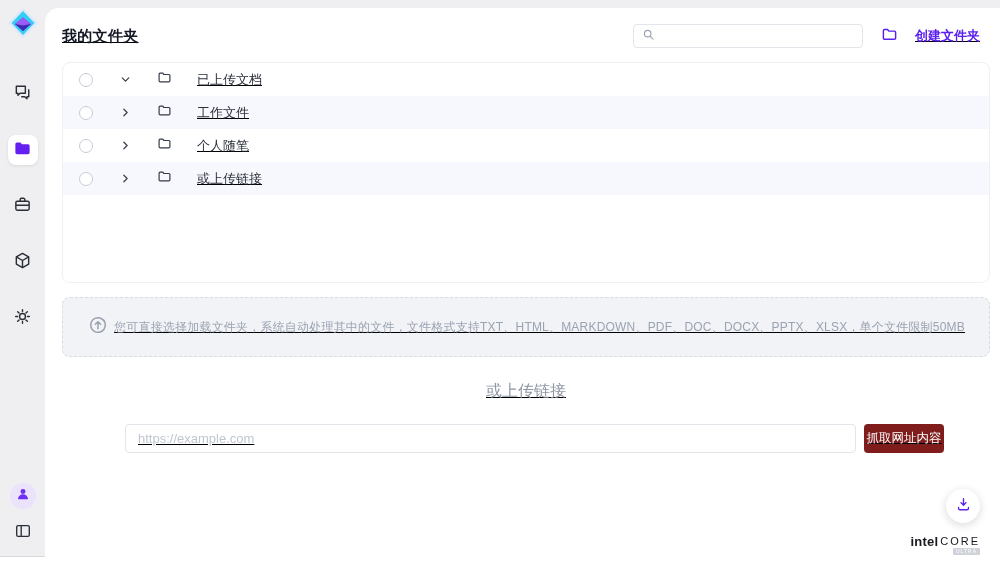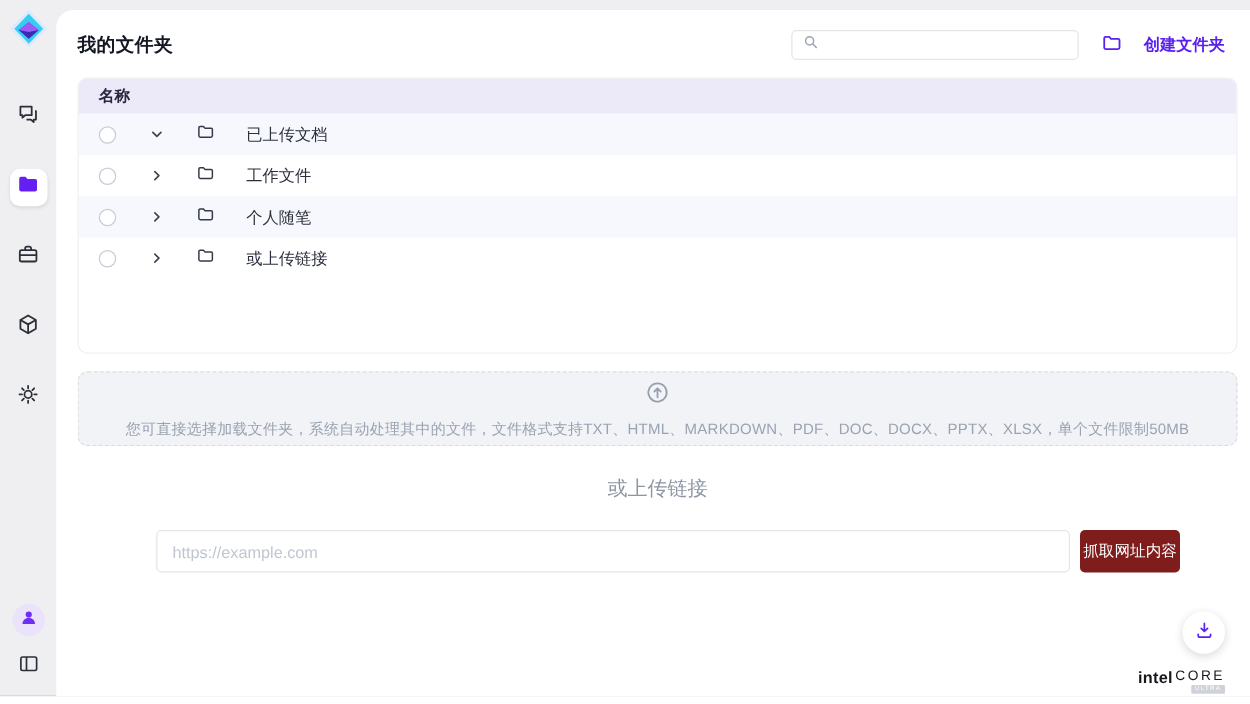--- a/index.html
+++ b/index.html
@@ -17,21 +17,21 @@
     border-radius:8px; cursor:pointer; }
   .nav-btn.active { background:#fff; box-shadow:0 1px 3px rgba(20,20,40,.10); }
   .side-bottom { position:absolute; bottom:18px; left:0; width:45px;
     display:flex; flex-direction:column; align-items:center; gap:12px; }
   .avatar-circle { width:26px; height:26px; border-radius:50%; background:#eae3fb;
     display:flex; align-items:center; justify-content:center; }
 
   
   .main { position:absolute; left:45px; top:8px; right:0; bottom:6px; background:#fff;
     border-top-left-radius:14px; }
-  .content { padding:14px 10px 0 17px; height:100%; position:relative; }
+  .content { padding:14px 10px 0 17px; height:100%; position:relative;text-decoration:underline; }
 
   .header-row { display:flex; align-items:center; height:28px; }
   .page-title { font-size:15px; font-weight:700; color:#141824; letter-spacing:.3px; }
   .header-spacer { flex:1; }
   .search-box { width:230px; height:24px; border:1px solid #e3e5ea; border-radius:4px;
     display:flex; align-items:center; padding:0 8px; background:#fff; }
   .search-box input { border:none; outline:none; flex:1; font-size:12px; color:#333;
     margin-left:6px; background:transparent; font-family:inherit; }
   .create-folder { margin-left:18px; margin-right:10px; display:flex; align-items:center; gap:17px;
     cursor:pointer; background:none; border:none; font-family:inherit; }
@@ -44,27 +44,27 @@
     padding-left:16px; font-size:12.5px; font-weight:700; color:#2a2540; }
   .row { height:33px; display:flex; align-items:center; padding-left:16px; gap:25px; cursor:pointer; }
   .row:nth-child(even) { background:#f7f8fd; }
   .chk { width:14px; height:14px; border:1px solid #c8ccd6; border-radius:50%; background:#fff; flex:none; }
   .chev { width:14px; height:14px; display:flex; align-items:center; justify-content:center; flex:none; }
   .row.expanded .chev svg { transform:rotate(90deg); }
   .row-label { font-size:13px; color:#2b303c; }
 
   
   .dropzone { margin-top:14px; height:60px; background:#f2f3f6; border:1px dashed #d8dbe2;
-    border-radius:8px; display:flex; flex-direction:column; align-items:center;
+    border-radius:8px; display:flex; flex-direction:row; align-items:center;
     justify-content:center; gap:5px; cursor:pointer; }
   .drop-hint { font-size:12px; color:#9aa3b2; letter-spacing:.2px; }
 
   .divider-label { margin-top:24px; text-align:center; font-size:16px; color:#8e96a3; }
 
-  .url-row { display:flex; gap:8px; margin:22px 46px 0 63px; height:34px; }
+  .url-row { display:flex; gap:8px; margin:22px 46px 0 63px; height:29px; }
   .url-input { flex:1; border:1px solid #e3e5ea; border-radius:4px; padding:0 12px;
     font-size:13px; color:#333; outline:none; font-family:inherit; }
   .url-input::placeholder { color:#c0c6d0; }
   .fetch-btn { width:80px; background:#7f1d1d; color:#fff; border:none; border-radius:4px;
     font-size:12.5px; cursor:pointer; font-family:inherit; white-space:nowrap; }
 
   
   .fab { position:absolute; right:20px; bottom:34px; width:34px; height:34px; border-radius:50%;
     background:#fff; box-shadow:0 2px 8px rgba(20,20,40,.16); border:none; cursor:pointer;
     display:flex; align-items:center; justify-content:center; }
@@ -174,21 +174,20 @@
           <span>
             <svg viewBox="0 0 20 20" width="17" height="17" fill="none" stroke="#5b1ff0" stroke-width="1.7" stroke-linejoin="round">
               <path d="M2.8 5.5A1.3 1.3 0 014.1 4.2h3.6l1.5 1.8h6.7a1.3 1.3 0 011.3 1.3v6.9a1.5 1.5 0 01-1.5 1.5H4.3a1.5 1.5 0 01-1.5-1.5z"></path>
             </svg>
           </span>
           <span>创建文件夹</span>
         </button>
       </div>
 
       <div class="folder-table">
-        <div class="t-head">名称</div>
 
         <div class="row expanded">
           <span class="chk"></span>
           <span class="chev">
             <svg viewBox="0 0 16 16" width="13" height="13" fill="none" stroke="#3c434f" stroke-width="1.6" stroke-linecap="round" stroke-linejoin="round">
                 <path d="M6 4l4 4-4 4"></path>
               </svg>
           </span>
           <span>
             <svg viewBox="0 0 20 20" width="15" height="15" fill="none" stroke="#343b48" stroke-width="1.6" stroke-linejoin="round">

